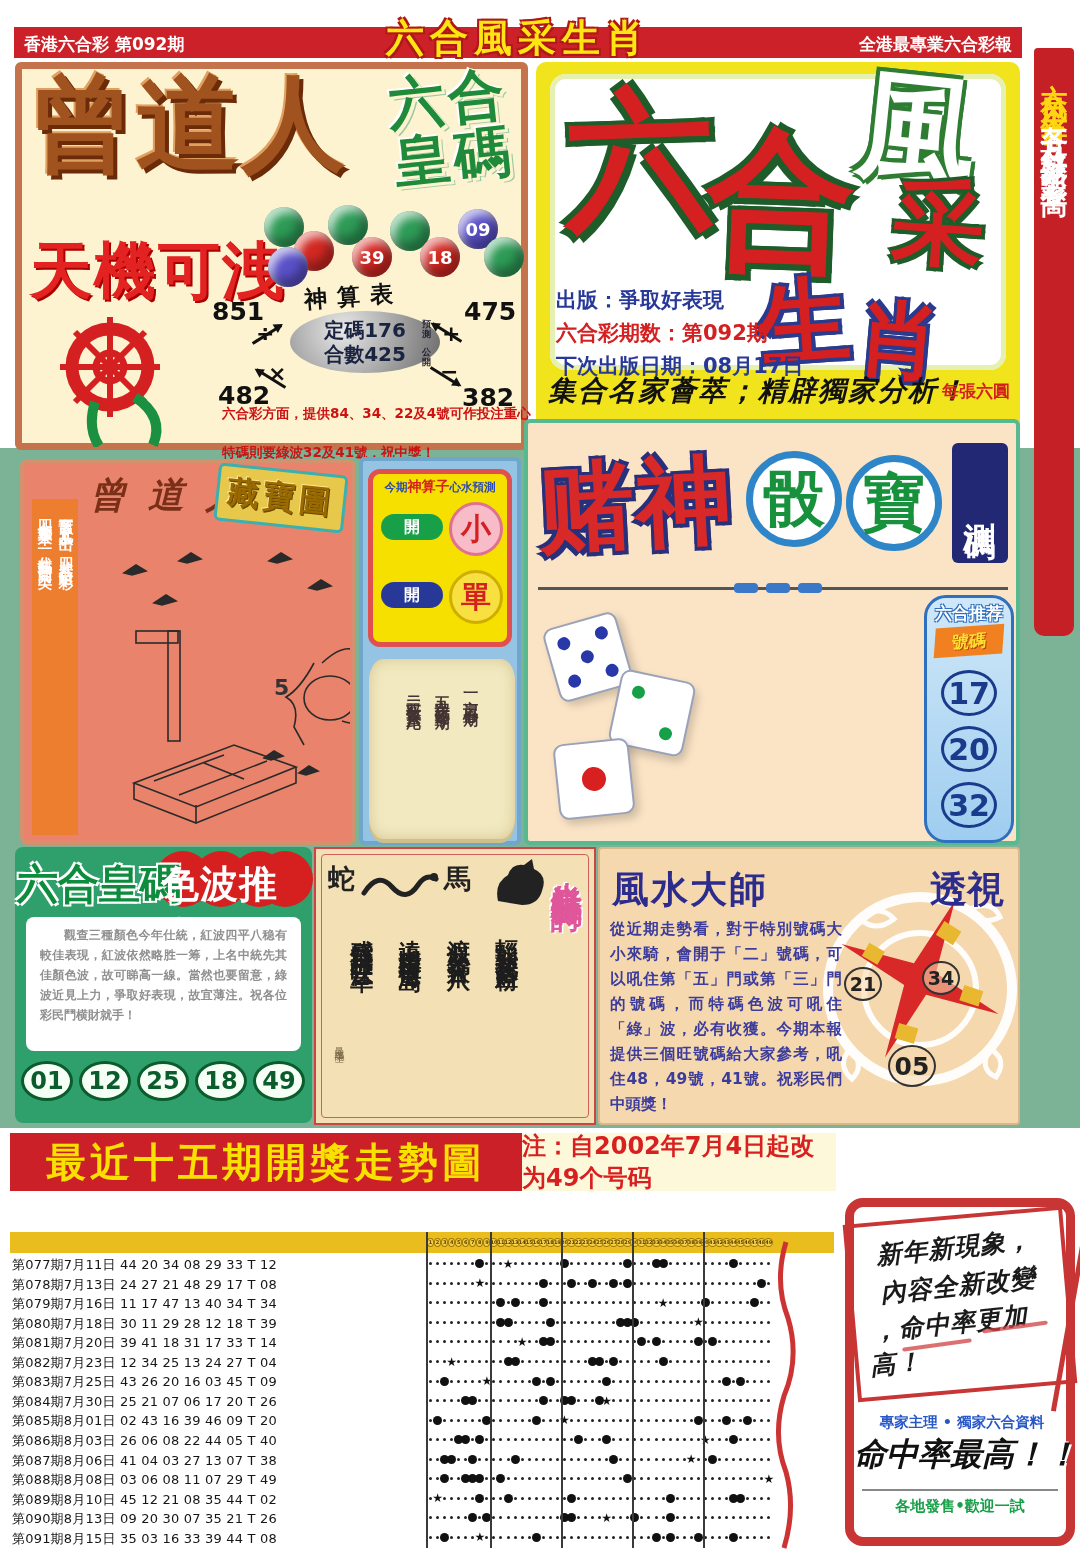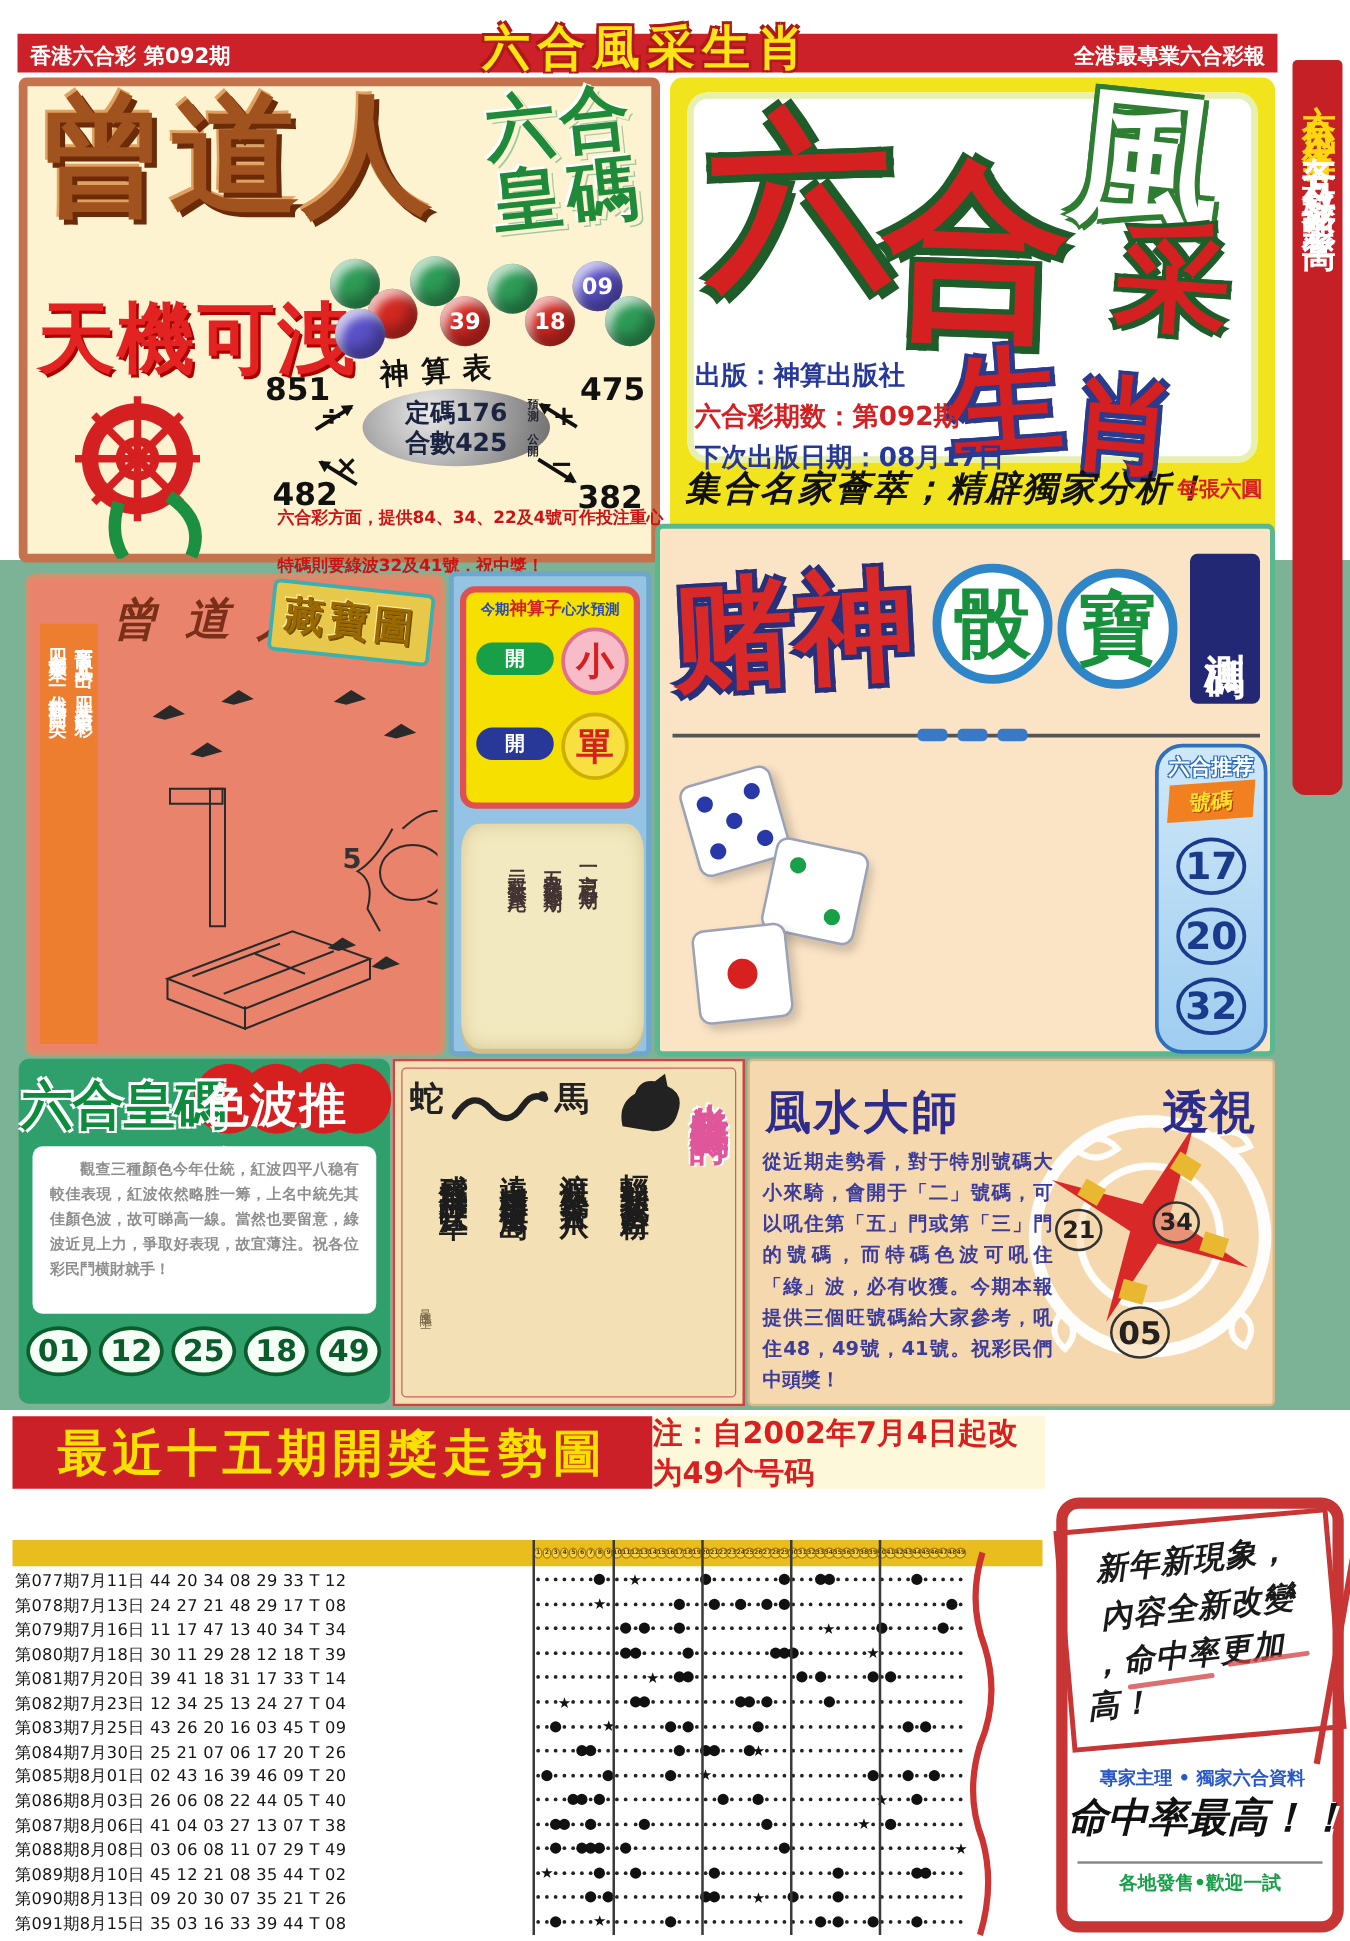--- a/index.html
+++ b/index.html
@@ -254,21 +254,21 @@
   </div>
 
   <div class="abs box-mast">
     <div class="abs mast-panel"></div>
     <span class="mc mc0">六</span>
     <span class="mc mc1">合</span>
     <span class="mc mc2">風</span>
     <span class="mc mc3">采</span>
     <span class="mc mc4">生</span>
     <span class="mc mc5">肖</span>
-    <div class="abs mast-pub">出版：神算出版社</div>
+    <div class="abs mast-pub">出版：爭取好表現</div>
     <div class="abs mast-issue">六合彩期数：第092期</div>
     <div class="abs mast-next">下次出版日期：08月17日</div>
     <div class="abs mast-slogan">集合名家薈萃；精辟獨家分析！</div>
     <div class="abs mast-price">每張六圓</div>
   </div>
 
   <div class="abs side-strip">
     <div class="vtxt">
       <span class="ssy">六合风采生肖</span><span class="ssw">各方一致好评中彩率高</span>
     </div>

